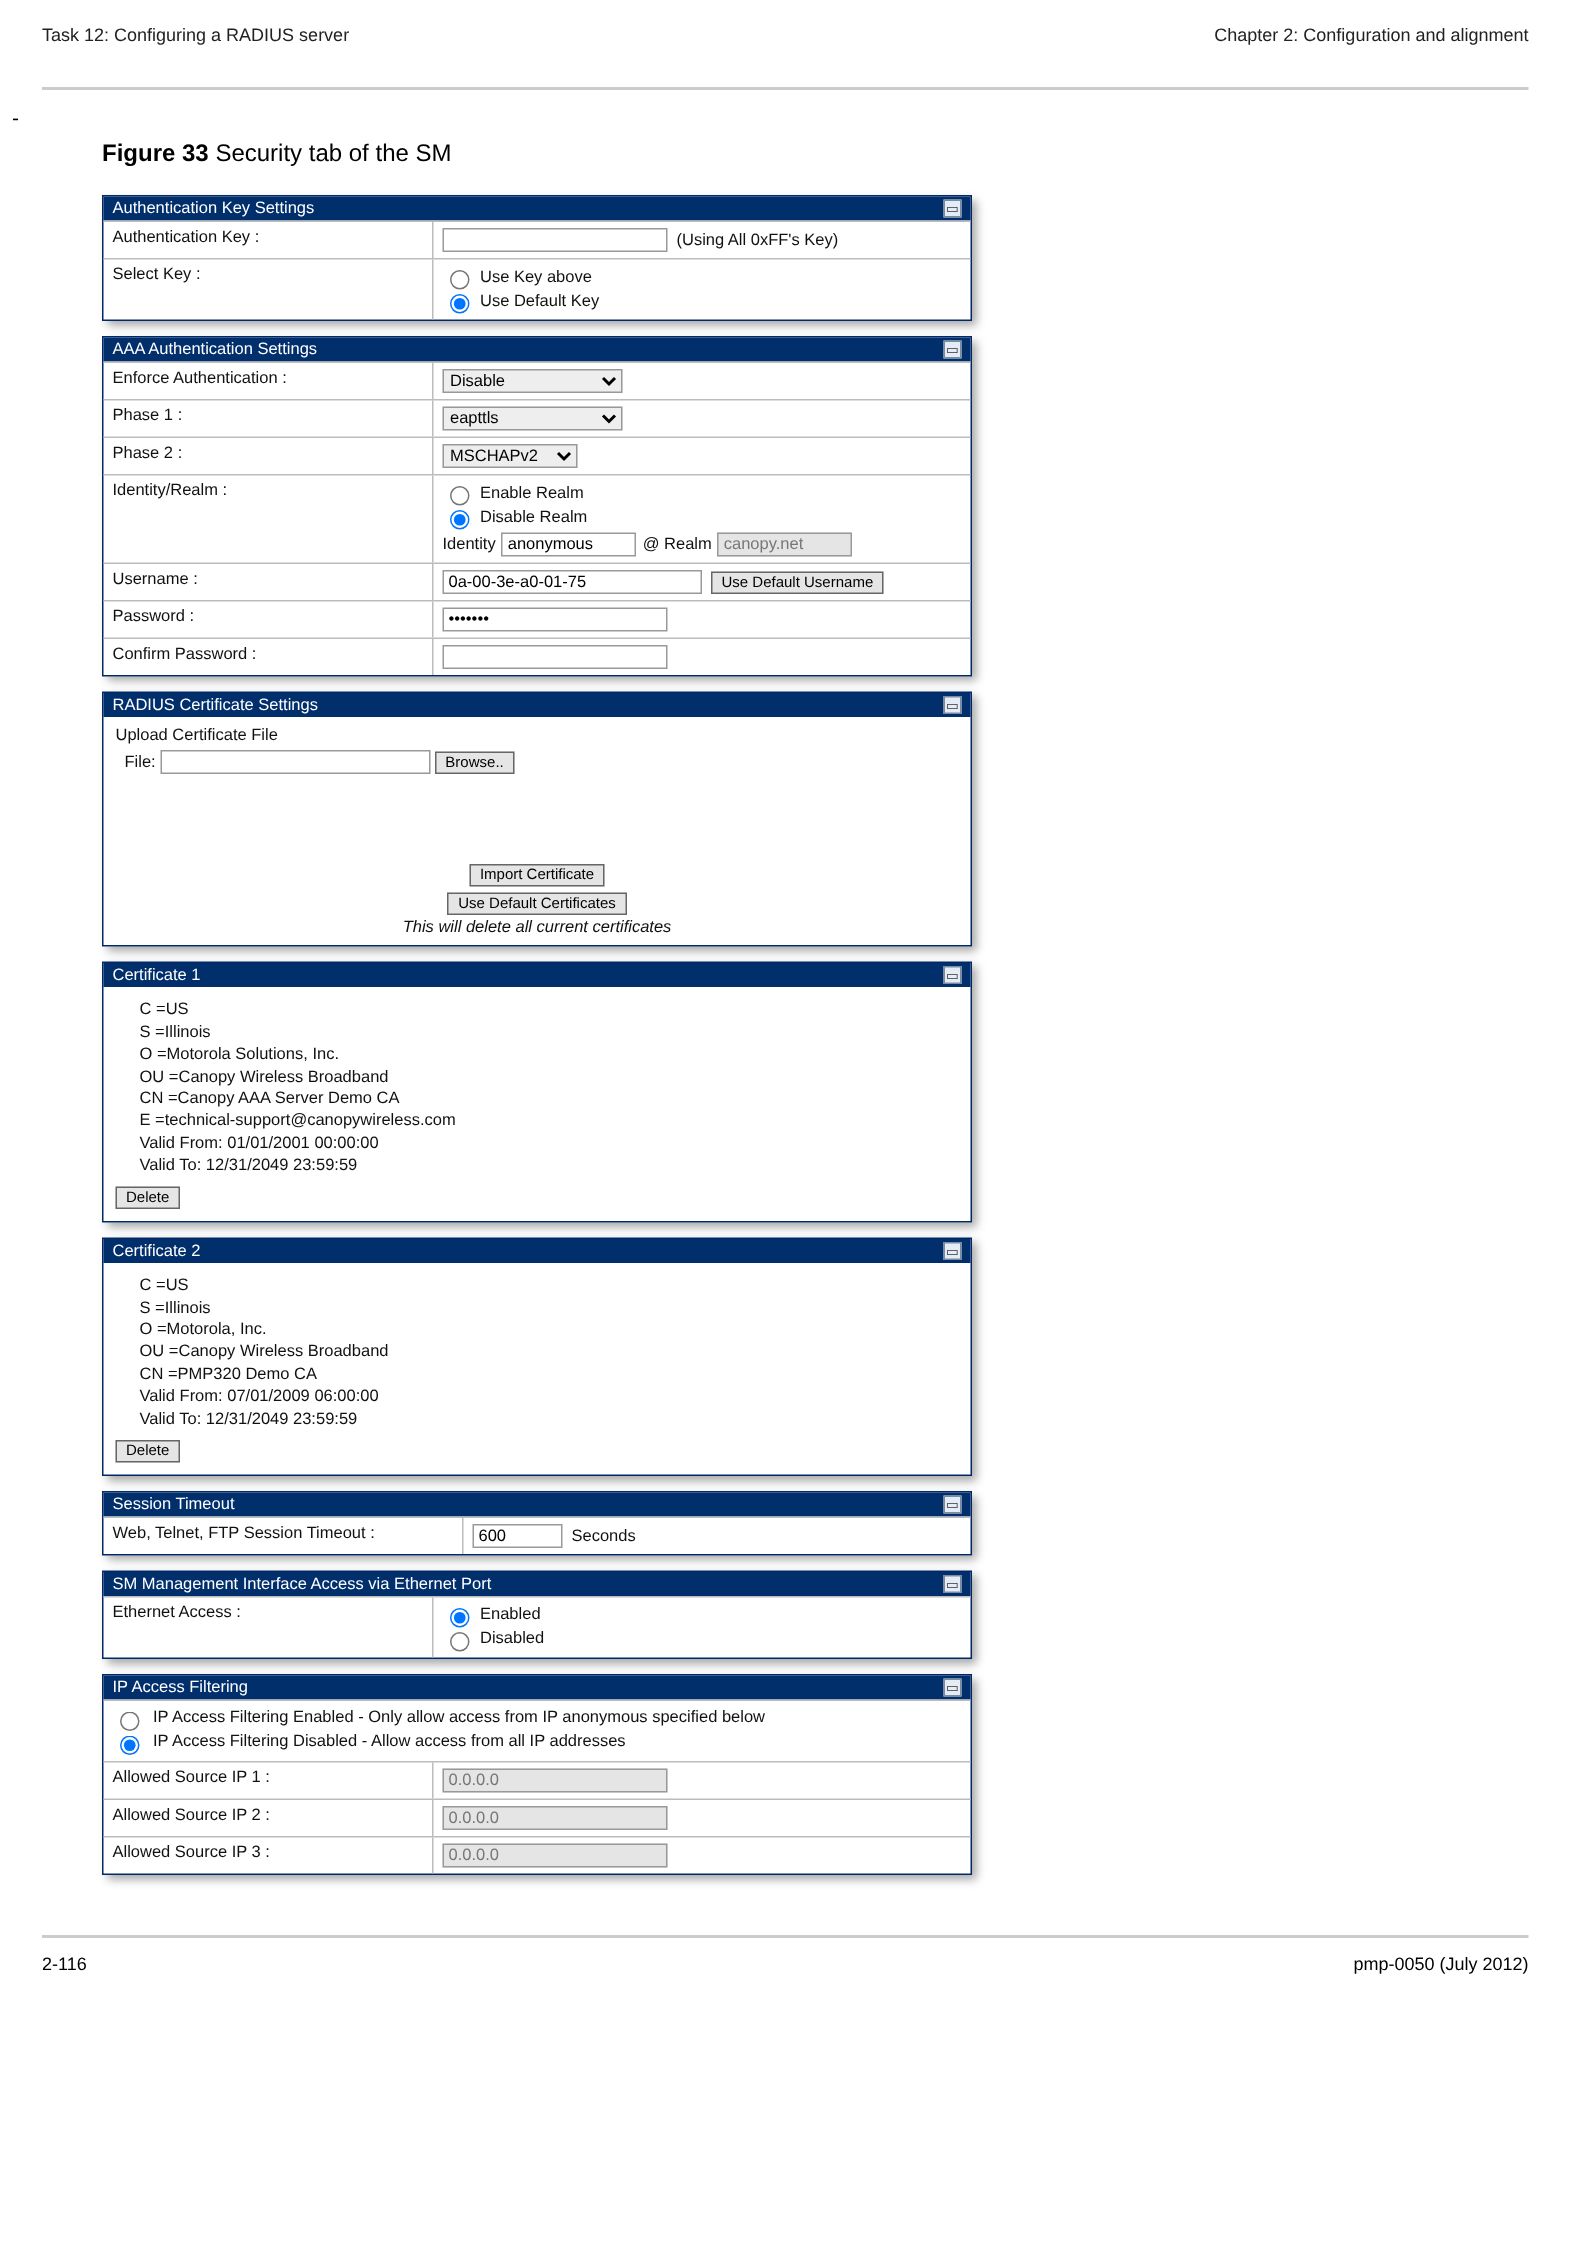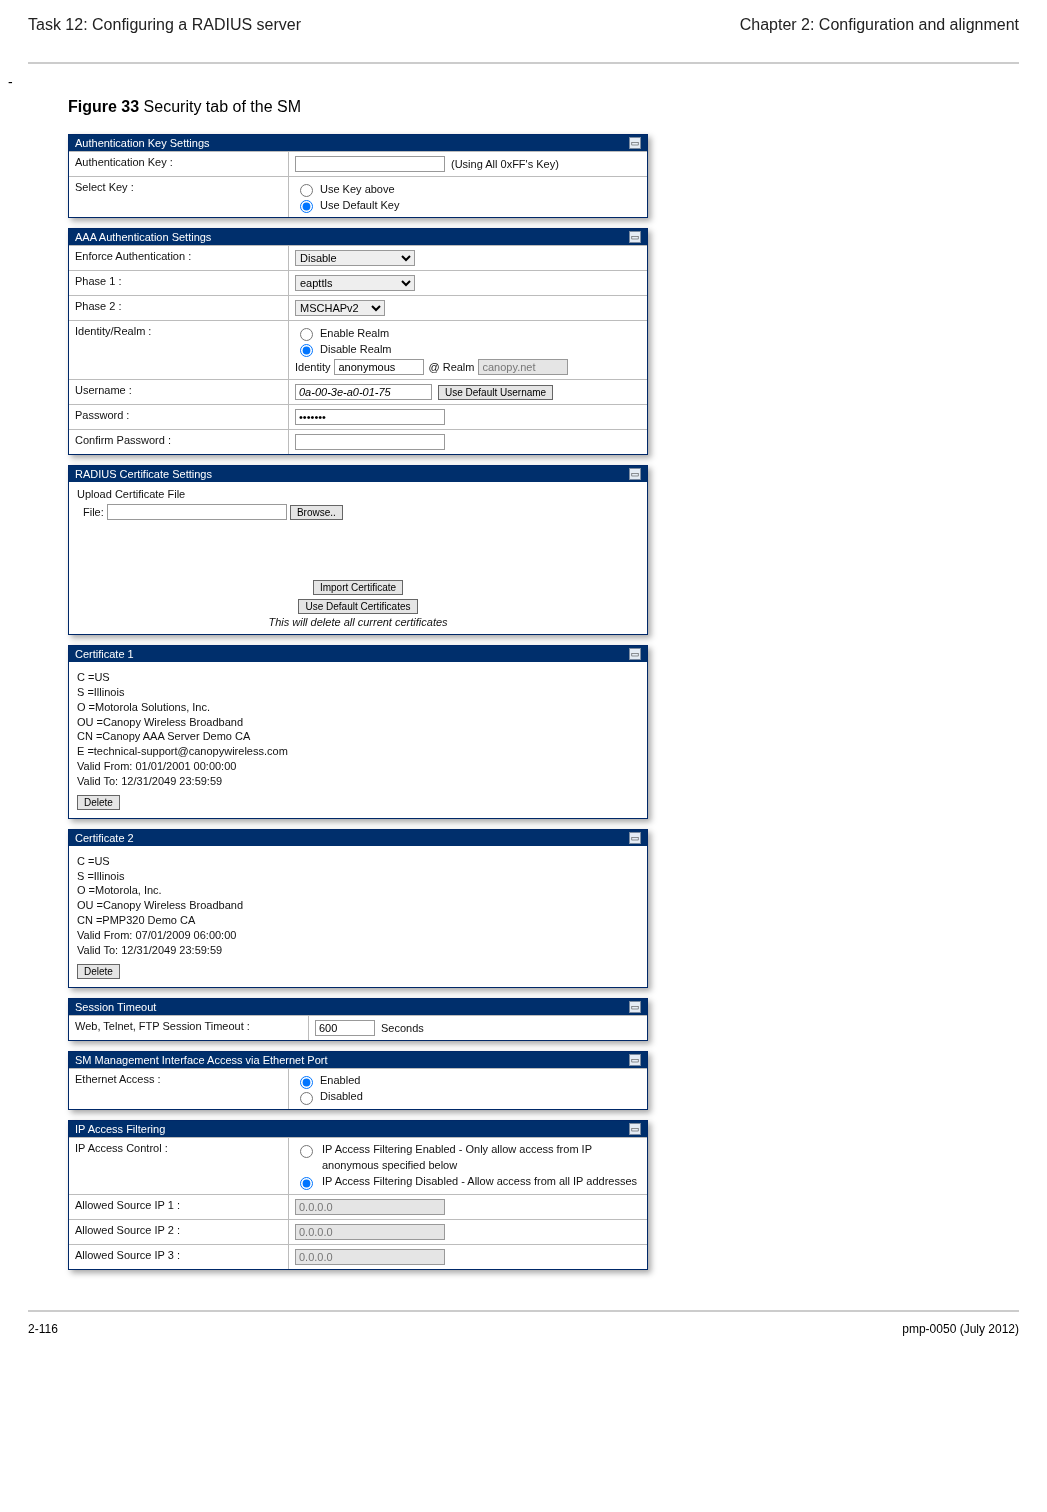--- a/index.html
+++ b/index.html
@@ -10,21 +10,21 @@
     background: #fff;
     color: #000;
     width: 1047px;
   }
   .page {
     padding: 16px 28px 20px 28px;
   }
   .top-row {
     display: flex;
     justify-content: space-between;
-    font-size: 16px;
+    font-size: 12px;
     color: #222;
     margin-bottom: 28px;
   }
   .rule {
     height: 2px;
     background: #ccc;
     margin: 4px 0 20px 0;
   }
   .dash {
     font-size: 14px;
@@ -104,21 +104,21 @@
   .btn {
     border: 1px solid #666;
     background: #e5e5e5;
     font-size: 10px;
     padding: 1px 6px;
     cursor: pointer;
   }
   .panel-body-pad { padding: 6px 8px; }
   .center { text-align: center; }
   .italic { font-style: italic; }
-  .cert-text { font-size: 11px; line-height: 1.35; padding: 8px 8px 6px 8px; white-space: pre-line; }
+  .cert-text { font-size: 11px; line-height: 1.35; padding: 8px 8px 6px 8px; white-space: pre-line; margin-left: 16px; }
   .radio-row { display: flex; align-items: flex-end; gap: 4px; }
   .radio-block { display: block; line-height: 1.45; }
   .radio-block .r { display: flex; align-items: flex-start; gap: 6px; }
   .foot-row {
     display: flex;
     justify-content: space-between;
     font-size: 12px;
     margin-top: 40px;
     border-top: 2px solid #ccc;
     padding-top: 10px;
@@ -210,21 +210,21 @@
               <input type="text" style="width: 90px;" value="anonymous">
               <span>@ Realm</span>
               <input type="text" disabled="" style="width: 90px;" value="canopy.net">
             </span>
           </span>
         </div>
       </div>
       <div class="row">
         <div class="cell-label">Username :</div>
         <div class="cell-value">
-          <input type="text" style="width: 137px; font-style: italic;" value="0a-00-3e-a0-01-75">
+          <input type="text" style="width: 173px;" value="0a-00-3e-a0-01-75">
           <button class="btn">Use Default Username</button>
         </div>
       </div>
       <div class="row">
         <div class="cell-label">Password :</div>
         <div class="cell-value">
             <input type="password" style="width: 150px;" value="●●●●●●●">
           </div>
       </div>
       <div class="row">
@@ -320,21 +320,20 @@
         </div>
       </div>
     </div>
 
     <div class="panel">
       <div class="panel-header">
         <span>IP Access Filtering</span>
         <span class="minimize-icon">▭</span>
       </div>
       <div class="row">
-        <div class="cell-label">IP Access Control :</div>
         <div class="cell-value">
           <div class="radio-block">
             <div class="r">
                 <input type="radio" style="">
                 <span>IP Access Filtering Enabled - Only allow access from IP anonymous specified below</span>
               </div>
             <div class="r">
                 <input type="radio" checked="" style="">
                 <span>IP Access Filtering Disabled - Allow access from all IP addresses</span>
               </div>

